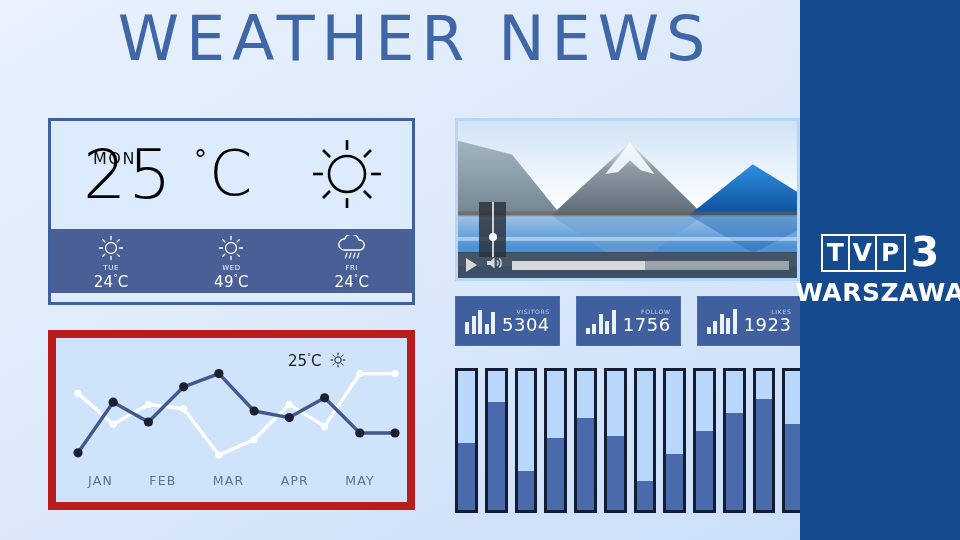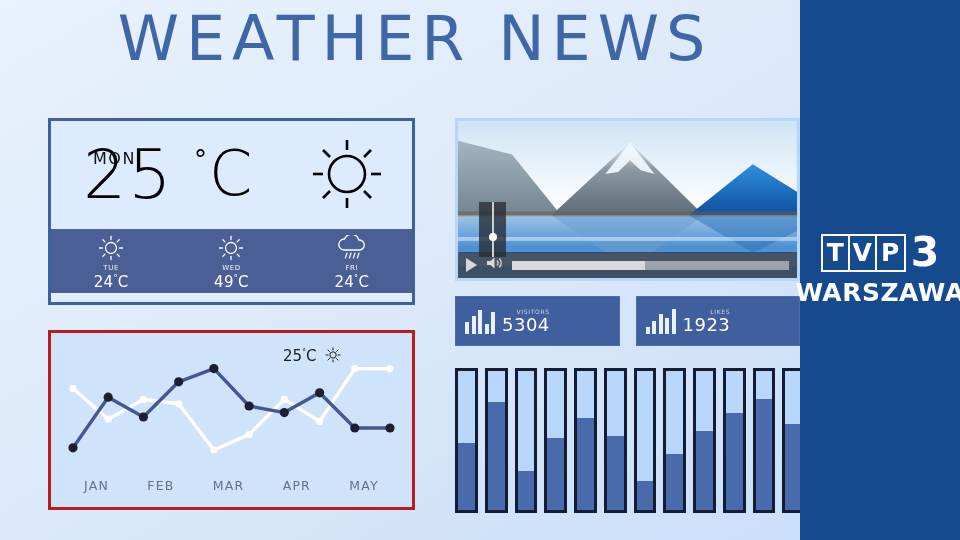--- a/index.html
+++ b/index.html
@@ -57,21 +57,21 @@
   .fc-icon { height:26px; display:flex; align-items:center; }
   .fc-day { font-size:7px; letter-spacing:.6px; margin-top:3px; opacity:.95;
             font-family:"DejaVu Sans", sans-serif; }
   .fc-temp { font-size:15px; margin-top:1px; letter-spacing:.3px;
              font-family:"DejaVu Sans", sans-serif; }
   .fc-temp sup { font-size:8px; vertical-align:super; }
 
   
   #line-chart-card {
     position:absolute; left:48px; top:330px; width:367px; height:180px;
-    border:3px solid #b91c1c; background:#cfe3fb;
+    border:8px solid #b91c1c; background:#cfe3fb;
   }
   #chart-svg { position:absolute; left:0; top:0; }
   #chart-label {
     position:absolute; left:232px; top:14px;
     font-size:15px; color:#1b1b1b; white-space:nowrap;
     font-family:"DejaVu Sans", sans-serif;
   }
   #chart-label sup { font-size:8px; }
   #chart-label-sun { margin-left:4px; }
   #month-axis {
@@ -379,20 +379,33 @@
         <i style="height:10px"></i>
         <i style="height:22px"></i>
     </div>
     <div class="stat-text">
       <span class="stat-label">VISITORS</span>
       <span class="stat-value">5304</span>
     </div>
   </div>
   <div class="stat-card">
     <div class="stat-bars">
+      <i style="height:6px"></i>
+        <i style="height:10px"></i>
+        <i style="height:20px"></i>
+        <i style="height:13px"></i>
+        <i style="height:24px"></i>
+    </div>
+    <div class="stat-text">
+      <span class="stat-label">FOLLOW</span>
+      <span class="stat-value">1756</span>
+    </div>
+  </div>
+  <div class="stat-card">
+    <div class="stat-bars">
       <i style="height:7px"></i>
         <i style="height:13px"></i>
         <i style="height:20px"></i>
         <i style="height:16px"></i>
         <i style="height:25px"></i>
     </div>
     <div class="stat-text">
       <span class="stat-label">LIKES</span>
       <span class="stat-value">1923</span>
     </div>

